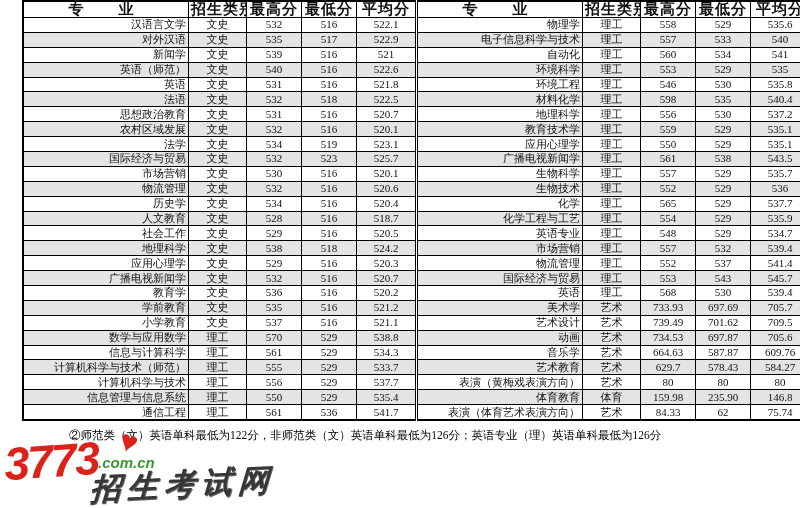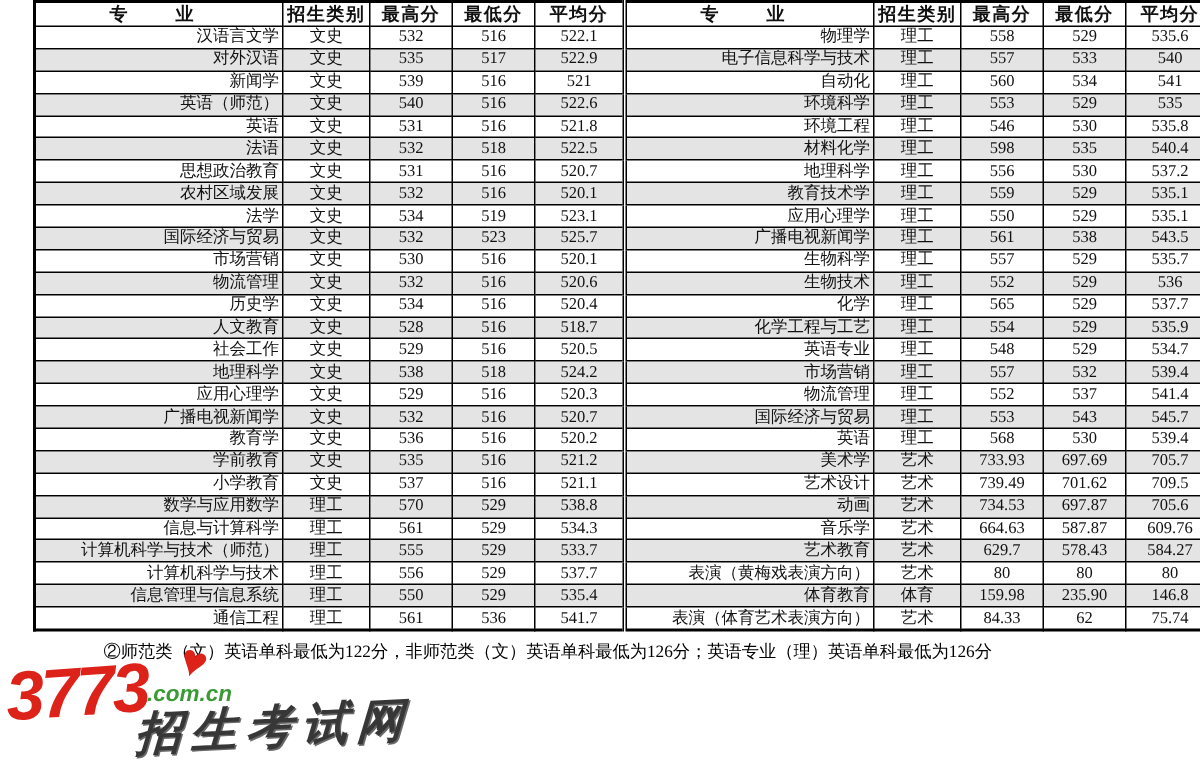--- a/index.html
+++ b/index.html
@@ -18,21 +18,21 @@
     border-collapse:collapse;table-layout:fixed;
     margin-left:22px;width:751px;
     border:2px solid #000;
   }
   .score-table th,.score-table td{
     border:1px solid #000;
     font-size:11px;line-height:13px;height:13.9px;
     padding:0 2px;text-align:center;overflow:hidden;white-space:nowrap;
   }
   .score-table th{
-    font-size:12px;font-weight:700;height:15px;
+    font-size:15px;font-weight:700;height:15px;
     letter-spacing:1px;background:#fff;
   }
   .score-table .c0{width:160px;text-align:right;padding-left:8px;}
   .score-table th.c0{text-align:center;padding-left:2px;letter-spacing:10px;}
   .score-table .c1{width:53px;}
   .score-table .c2{width:50px;}
   .score-table .c3{width:50px;}
   .score-table .c4{width:54px;}
   .score-table .right-half.c0{border-left:3px double #000;}
   .score-table tbody tr:nth-child(even) td{background:#e4e4e4;}

